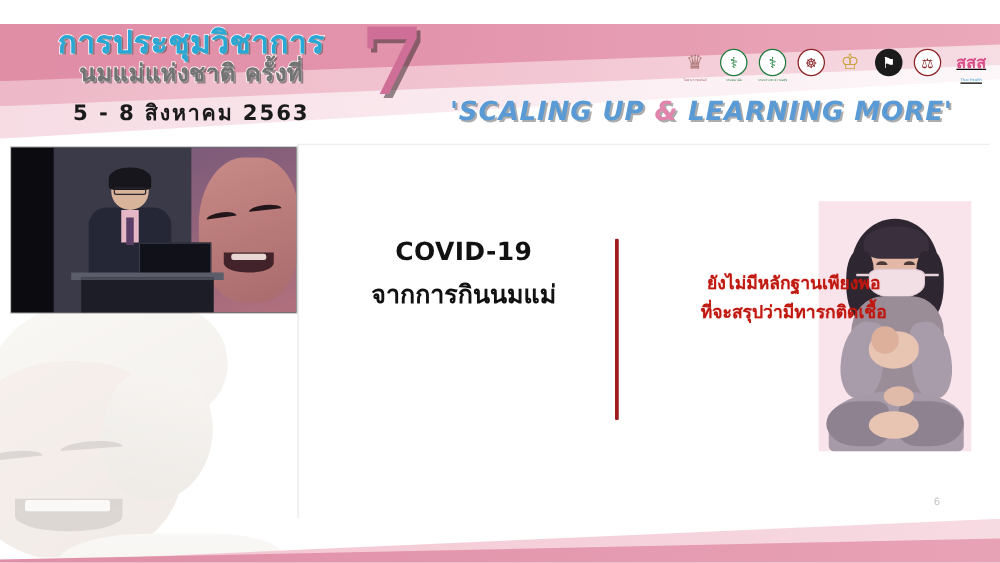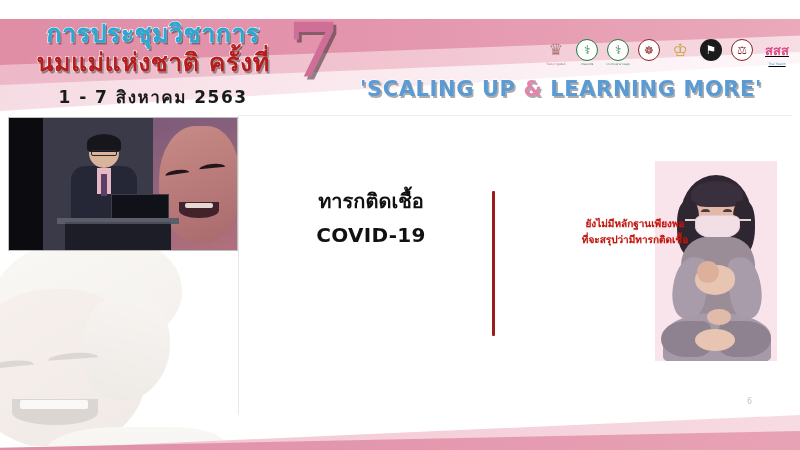--- a/index.html
+++ b/index.html
@@ -41,41 +41,41 @@
     font-weight:900; letter-spacing:.5px; line-height:1.05;
     white-space:nowrap;
   }
   .hdr-line1 {
     font-size:25px; color:#29a8d6;
     -webkit-text-stroke:1.2px #ffffff;
     paint-order:stroke fill;
     text-shadow:1.5px 1.5px 0 rgba(40,40,40,.45);
   }
   .hdr-line2 {
-    font-size:25px; color:#b91c1c; margin-top:3px;
+    font-size:19px; color:#737373; margin-top:3px;
     -webkit-text-stroke:1.2px #ffffff;
     paint-order:stroke fill;
     text-shadow:1.5px 1.5px 0 rgba(40,40,40,.45);
   }
   .hdr-date {
     font-size:17px; font-weight:800; color:#1a1a1a;
     margin-top:6px; letter-spacing:1.5px; white-space:nowrap;
   }
 
   .hdr-seven {
     position:absolute; left:288px; top:-6px; z-index:6;
     font-size:74px; font-weight:800; line-height:1;
     color:#cf6f98;
     text-shadow:3px 3px 0 rgba(60,45,50,.55);
     font-family:"DejaVu Serif","Liberation Serif",serif;
   }
 
   .hdr-tagline {
     position:absolute; left:360px; top:58px; z-index:6;
-    font-size:21px; font-weight:900; 
+    font-size:21px; font-weight:900; font-style:italic;
     color:#5b9bd5; letter-spacing:.6px; white-space:nowrap;
     -webkit-text-stroke:1px #ffffff;
     paint-order:stroke fill;
     text-shadow:1.6px 1.6px 0 rgba(90,90,90,.5);
   }
   .hdr-tagline .amp { color:#e285ad; }
 
   
   .logos {
     position:absolute; right:6px; top:20px; z-index:7;
@@ -168,21 +168,21 @@
   .q-block .covid { font-weight:700; letter-spacing:.3px; }
 
   .divider {
     position:absolute; left:492px; top:172px; width:3px; height:145px;
     background:#9e1b1b; z-index:8; border-radius:1px;
   }
 
   .a-block {
     position:absolute; left:500px; top:197px; width:270px; z-index:9;
     text-align:center; color:#c0170f;
-    font-size:10px; font-weight:700; line-height:1.62;
+    font-size:14px; font-weight:700; line-height:1.62;
     text-shadow:0 0 1px rgba(192,23,15,.35);
   }
 
   
   .mom-card {
     position:absolute; left:655px; top:142px; width:122px; height:200px;
     background:#fae4ec; z-index:6; overflow:hidden;
   }
   .m-hair-back {
     position:absolute; left:26px; top:14px; width:70px; height:78px;
@@ -310,21 +310,21 @@
 
 <div id="slide">
 
   <div class="band band-light"></div>
   <div class="band band-mid"></div>
   <div class="band band-dark"></div>
 
   <div class="hdr-title-wrap">
     <div class="hdr-line1">การประชุมวิชาการ</div>
     <div class="hdr-line2">นมแม่แห่งชาติ ครั้งที่</div>
-    <div class="hdr-date">1 - 7 สิงหาคม 2563</div>
+    <div class="hdr-date">5 - 8 สิงหาคม 2563</div>
   </div>
 
   <div class="hdr-seven">7</div>
 
   <div class="hdr-tagline">
     <span>'SCALING UP </span><span class="amp">&amp;</span><span> LEARNING MORE'</span>
   </div>
 
   <div class="logos">
     <div class="logo lg-1">
@@ -371,22 +371,22 @@
     <div class="bb-teeth"></div>
     <div class="bb-body"></div>
   </div>
 
   <div class="foot-light"></div>
   <div class="foot-dark"></div>
 
   <div class="content-panel"></div>
 
   <div class="q-block">
-    <div>ทารกติดเชื้อ</div>
     <div class="covid">COVID-19</div>
+    <div>จากการกินนมแม่</div>
   </div>
 
   <div class="divider"></div>
 
   <div class="a-block">
     <div>ยังไม่มีหลักฐานเพียงพอ</div>
     <div>ที่จะสรุปว่ามีทารกติดเชื้อ</div>
   </div>
 
   <div class="mom-card">

